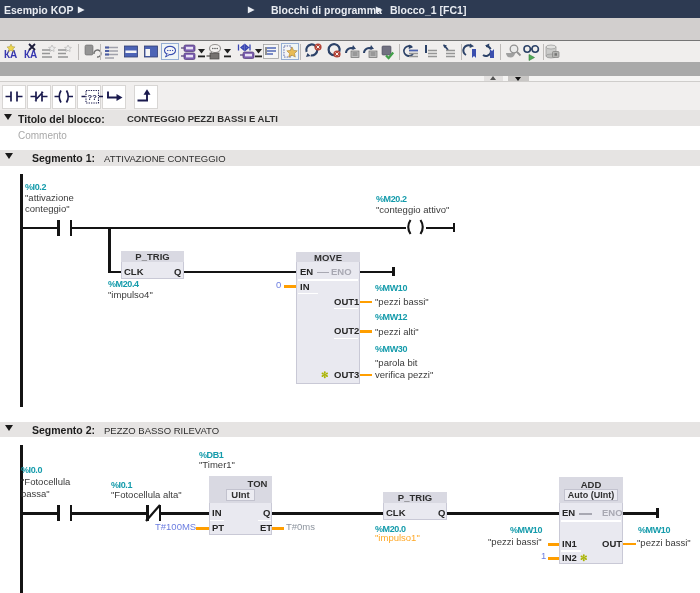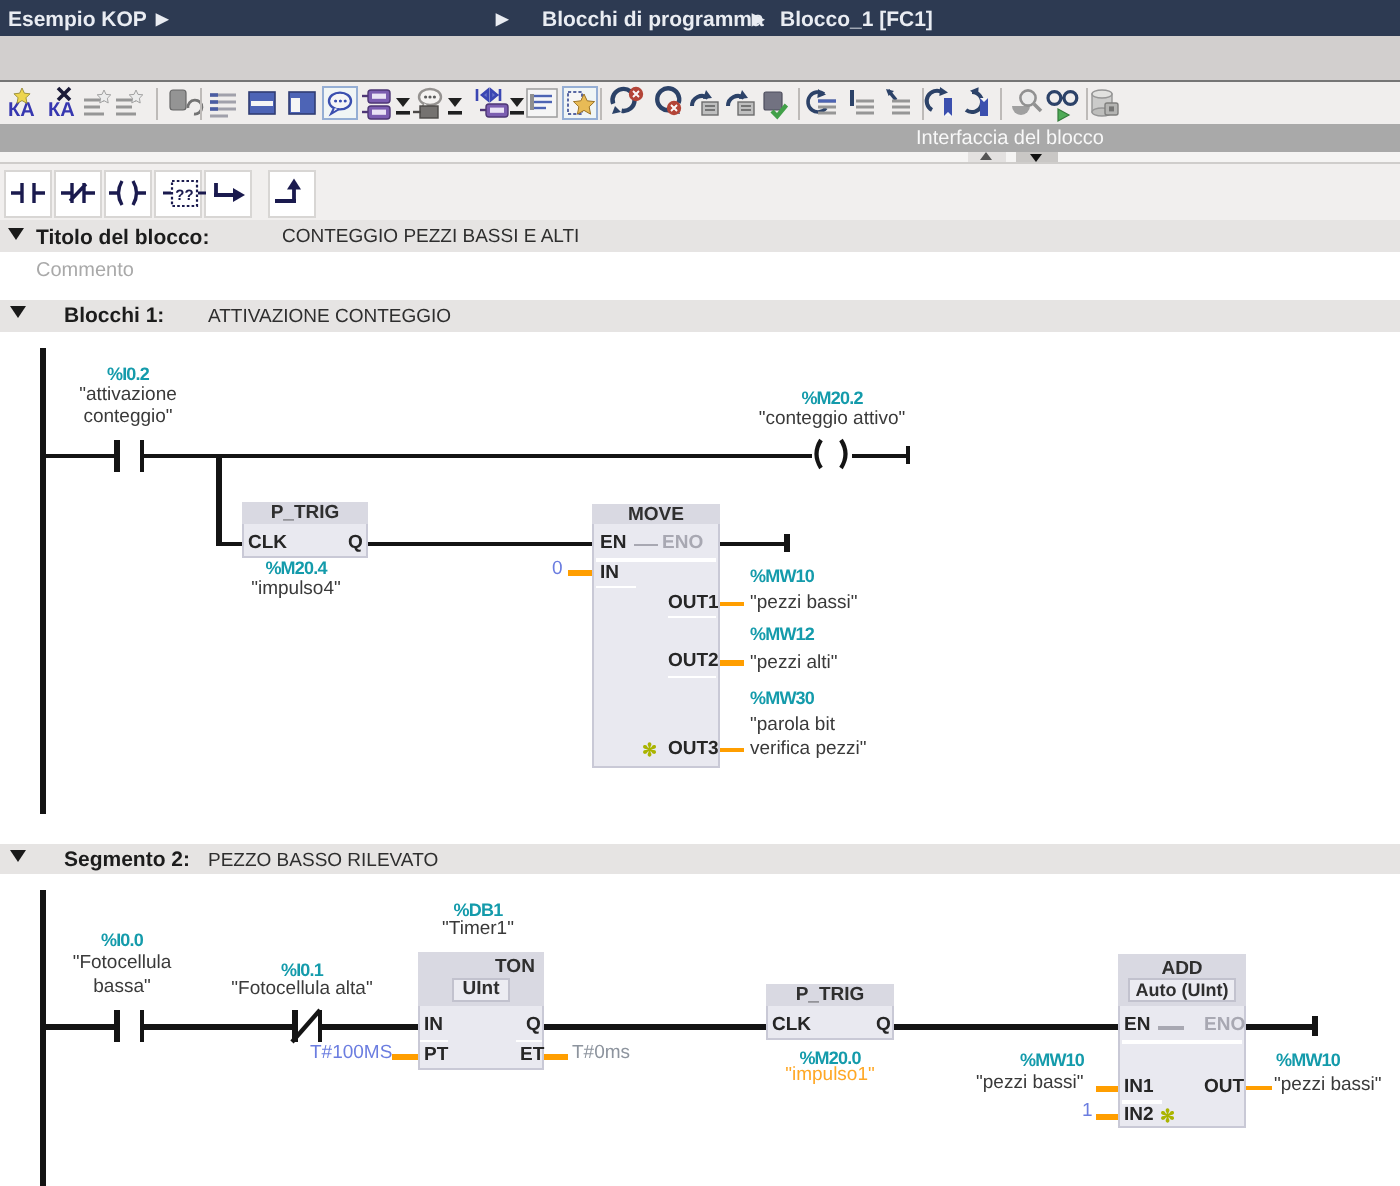--- a/index.html
+++ b/index.html
@@ -1,21 +1,21 @@
 <!DOCTYPE html>
 <html><head><meta charset="utf-8">
 <style>
 html,body{margin:0;padding:0;}
 #app{position:relative;width:700px;height:593px;background:#fff;overflow:hidden;
  font-family:"Liberation Sans",sans-serif;}
 .abs{position:absolute;}
 .wire{position:absolute;background:#141414;}
 .ow{position:absolute;background:#ff9e00;}
 .t{position:absolute;font-size:9.5px;line-height:10px;color:#3a3a3a;white-space:nowrap;}
-.tc{text-align:center;}
+.tc{}
 .teal{color:#149bab;font-weight:bold;font-size:9px;letter-spacing:-0.4px;}
 .blu{color:#6b7de0;}
 .org{color:#ffa826;}
 .gry{color:#8d949e;}
 .blk{position:absolute;background:#e9e9f0;border:1px solid #c9c9d6;box-sizing:border-box;}
 .bname{font-weight:bold;color:#2f2f2f;font-size:9.5px;text-align:center;}
 .pin{position:absolute;font-size:9.5px;line-height:10px;font-weight:bold;color:#262626;white-space:nowrap;}
 .pingray{position:absolute;font-size:9.5px;line-height:10px;font-weight:bold;color:#a8a8b2;white-space:nowrap;}
 .secbar{position:absolute;left:0;width:700px;background:#e6e4e3;}
 .tri{position:absolute;width:0;height:0;border-left:4.5px solid transparent;border-right:4.5px solid transparent;border-top:6px solid #1a1a1a;}
@@ -217,21 +217,20 @@
 </svg>
 <div class="sep" style="left:78px;"></div>
 <div class="sep" style="left:100px;"></div>
 <div class="sep" style="left:300px;"></div>
 <div class="sep" style="left:399px;"></div>
 <div class="sep" style="left:461px;"></div>
 <div class="sep" style="left:500px;"></div>
 <div class="sep" style="left:543px;"></div>
 
 <div class="abs" style="left:0;top:62px;width:700px;height:14px;background:#a9a9a9;"></div>
-<div class="abs" style="left:410px;top:64px;width:190px;text-align:center;color:#f8f8f8;font-size:10px;">Interfaccia del blocco</div>
 <div class="abs" style="left:0;top:76px;width:700px;height:6px;background:#f5f4f3;border-bottom:1px solid #cfcdcb;box-sizing:border-box;"></div>
 <div class="abs" style="left:484px;top:76px;width:19px;height:5px;background:#e3e1e0;"></div>
 <div class="abs" style="left:508px;top:76px;width:21px;height:5px;background:#c9c7c5;"></div>
 <div class="abs" style="left:490px;top:76px;width:0;height:0;border-left:3px solid transparent;border-right:3px solid transparent;border-bottom:4px solid #555;"></div>
 <div class="abs" style="left:515px;top:77px;width:0;height:0;border-left:3px solid transparent;border-right:3px solid transparent;border-top:4px solid #111;"></div>
 
 <div class="abs" style="left:0;top:82px;width:700px;height:28px;background:#f1efee;"></div>
 <div class="lbtn" style="left:2px;"></div>
 <div class="lbtn" style="left:27px;"></div>
 <div class="lbtn" style="left:52px;"></div>
@@ -255,26 +254,26 @@
  </g>
  <g transform="translate(132,0)" stroke="#1a1a4e" stroke-width="1.9" fill="none">
   <path d="M3.5 15.5h10.5 M13 16.5V9"></path>
   <path d="M9.5 9.8 L13 4.2 L16.5 9.8Z" fill="#1a1a4e" stroke="none"></path>
  </g>
 </svg>
 
 <div class="secbar" style="top:110px;height:16px;"></div>
 <div class="tri" style="left:4px;top:114px;"></div>
 <div class="abs" style="left:18px;top:112.5px;font-size:10.5px;font-weight:bold;color:#1c1c1c;">Titolo del blocco:</div>
-<div class="abs" style="left:141px;top:113px;font-size:9.5px;color:#2e2e2e;">CONTEGGIO PEZZI BASSI E ALTI</div>
+<div class="abs" style="left:127px;top:113px;font-size:9.5px;color:#2e2e2e;font-weight:bold;">CONTEGGIO PEZZI BASSI E ALTI</div>
 <div class="abs" style="left:18px;top:130px;font-size:10px;color:#a9a9a9;">Commento</div>
 
 <div class="secbar" style="top:150px;height:16px;"></div>
 <div class="tri" style="left:5px;top:153px;"></div>
-<div class="abs" style="left:32px;top:152px;font-size:10.5px;font-weight:bold;color:#1c1c1c;">Blocchi 1:</div>
+<div class="abs" style="left:32px;top:152px;font-size:10.5px;font-weight:bold;color:#1c1c1c;">Segmento 1:</div>
 <div class="abs" style="left:104px;top:152.5px;font-size:9.5px;color:#2e2e2e;">ATTIVAZIONE CONTEGGIO</div>
 
 <div class="wire" style="left:20px;top:174px;width:2.5px;height:233px;"></div>
 <div class="t teal tc" style="left:25px;top:182px;width:78px;">%I0.2</div>
 <div class="t tc" style="left:25px;top:192.5px;width:78px;">"attivazione</div>
 <div class="t tc" style="left:25px;top:203.5px;width:78px;">conteggio"</div>
 <div class="wire" style="left:20px;top:226.5px;width:37px;height:2.5px;"></div>
 <div class="cbar" style="left:57px;top:220px;"></div>
 <div class="cbar" style="left:69.5px;top:220px;"></div>
 <div class="wire" style="left:72px;top:226.5px;width:334px;height:2.5px;"></div>

